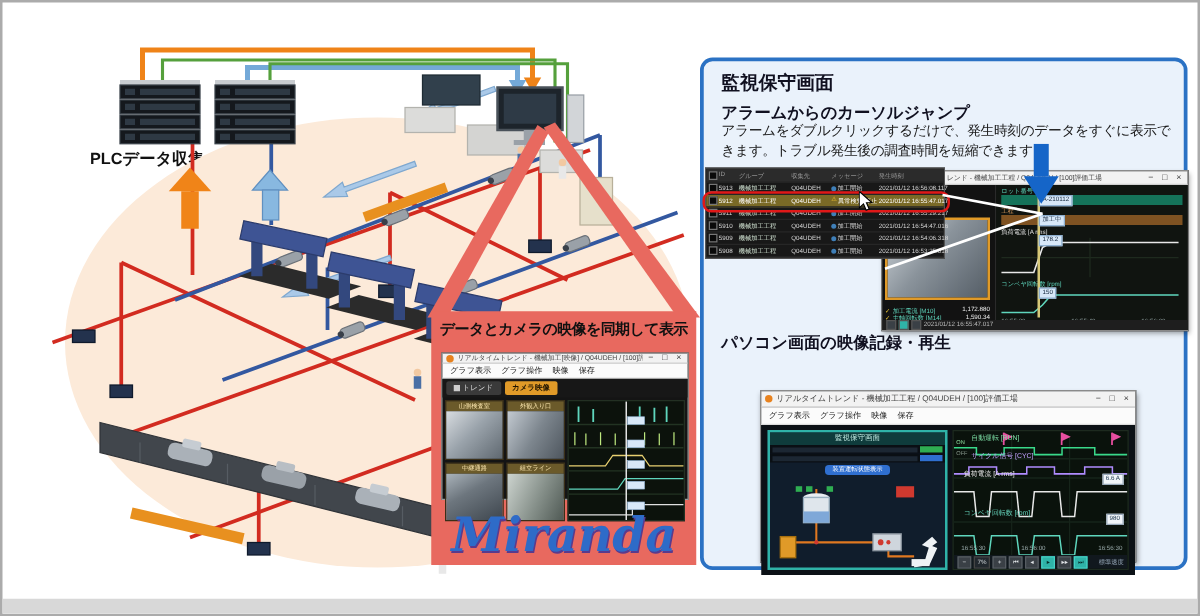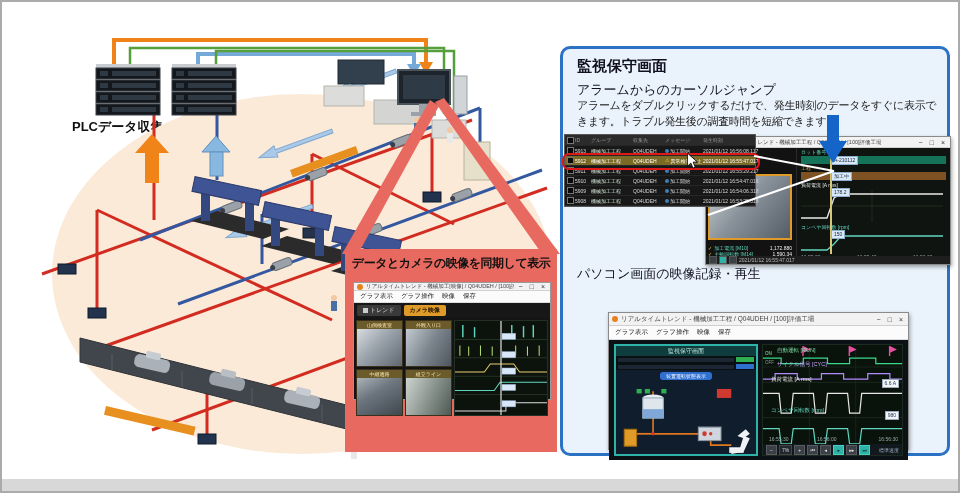--- a/index.html
+++ b/index.html
@@ -38,21 +38,21 @@
   .photo{flex:1;}
   .ph1{background:linear-gradient(135deg,#d8dce0,#9aa3ab 45%,#5f6870);}
   .ph2{background:linear-gradient(120deg,#c3cad1,#7d868e 50%,#4e565e);}
   .ph3{background:linear-gradient(150deg,#aab3ba,#6d767e 40%,#3e464e);}
   .ph4{background:linear-gradient(115deg,#cdd4cf,#86908a 55%,#4f5954);}
   .mtrend{position:relative;flex:1;background:#0c120c;border:1px solid #233023;overflow:hidden;}
 
   
   .panel{position:absolute;left:558px;top:44px;width:390px;height:410px;box-sizing:border-box;background:#eaf2fb;border:3px solid #2b72c4;border-radius:10px;z-index:4;}
   .p-head{position:absolute;left:14px;top:8px;font-size:15px;font-weight:bold;color:#101020;}
-  .s-title{position:absolute;font-size:13px;font-weight:normal;color:#101020;white-space:nowrap;}
+  .s-title{position:absolute;font-size:13px;font-weight:bold;color:#101020;white-space:nowrap;}
   .s-body{position:absolute;font-size:11px;line-height:1.45;color:#1a1a1a;width:364px;letter-spacing:-0.3px;}
 
   
   .alarm-win{position:absolute;left:1px;top:85px;width:190px;background:#181818;border:1px solid #555;z-index:6;}
   .arow{display:flex;align-items:center;height:9px;font-size:5px;color:#d8d8d8;border-bottom:1px solid #262626;}
   .arow.hdr{height:10px;background:#2b2b2b;color:#9a9a9a;}
   .arow .chk{width:10px;flex:none;display:flex;justify-content:center;}
   .arow .chk i{width:5px;height:5px;background:#0a0a0a;border:1px solid #777;display:block;}
   .c-id{width:16px;flex:none;}
   .c-grp{width:42px;flex:none;color:#cfe0d0;}
@@ -424,20 +424,21 @@
                 <rect x="48" y="30" width="14" height="6"></rect>
                 <rect x="48" y="46" width="14" height="6"></rect>
                 <rect x="48" y="62" width="14" height="6"></rect>
                 <rect x="48" y="78" width="14" height="6"></rect>
               </g>
           </svg>
         </div>
       </div>
     </div>
 
+    <div class="miranda-logo">Miranda</div>
   </div>
 
   <div class="panel">
     <div class="p-head">監視保守画面</div>
     <div class="s-title" style="left:14px;top:32px">アラームからのカーソルジャンプ</div>
     <div class="s-body" style="left:14px;top:49px">アラームをダブルクリックするだけで、発生時刻のデータをすぐに表示できます。トラブル発生後の調査時間を短縮できます。</div>
 
     <div class="win w1">
       <div class="tbar" style="height:10px">
         <span class="dot"></span>

